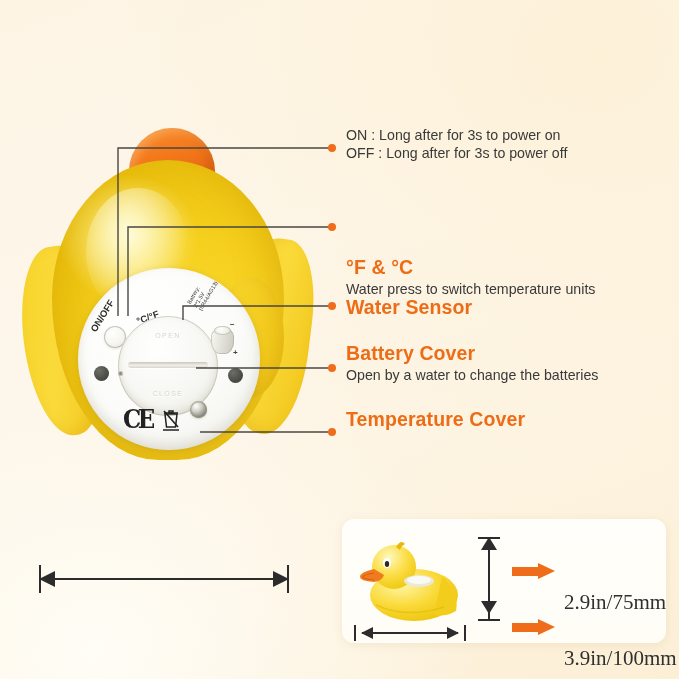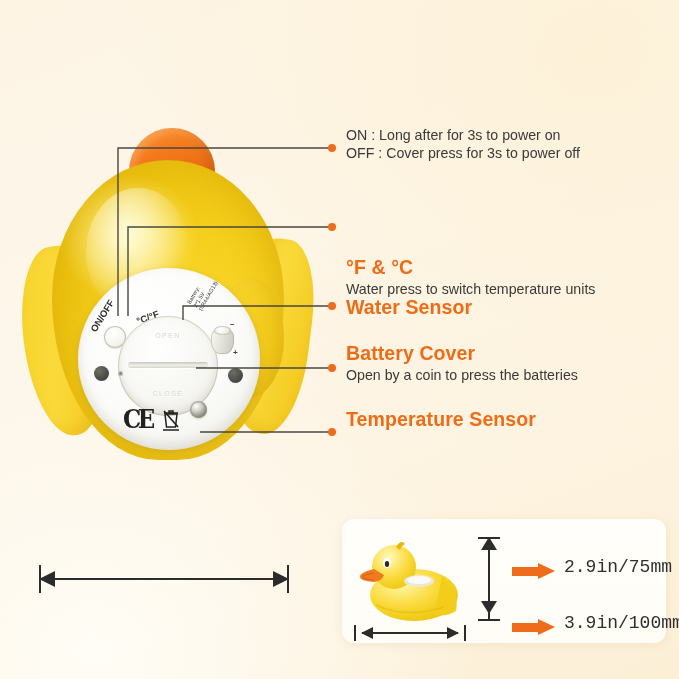--- a/index.html
+++ b/index.html
@@ -172,21 +172,21 @@
   #hdim .hline{position:absolute;left:8px;top:7px;width:96px;height:1.6px;background:#2c2c2c;}
   #hdim .haL{position:absolute;left:7px;top:2px;width:0;height:0;
     border-top:6px solid transparent;border-bottom:6px solid transparent;border-right:12px solid #2c2c2c;}
   #hdim .haR{position:absolute;right:7px;top:2px;width:0;height:0;
     border-top:6px solid transparent;border-bottom:6px solid transparent;border-left:12px solid #2c2c2c;}
   .oArrow{position:absolute;width:44px;height:16px;}
   .oArrow .shaft{position:absolute;left:0;top:4px;width:28px;height:9px;background:#ef6c1a;}
   .oArrow .head{position:absolute;left:26px;top:0;width:0;height:0;
     border-top:8px solid transparent;border-bottom:8px solid transparent;border-left:17px solid #ef6c1a;}
   #oA1{left:170px;top:44px;} #oA2{left:170px;top:100px;}
-  .dimTxt{position:absolute;font-size:18px;color:#2f2f2f;font-family:Liberation Mono, monospace;white-space:nowrap;}
+  .dimTxt{position:absolute;font-size:21px;color:#2f2f2f;font-family:Liberation Serif, serif;white-space:nowrap;margin-top:33px;}
   #dt1{left:222px;top:38px;} #dt2{left:222px;top:94px;}
 </style>
 </head>
 <body>
 
 <div id="stage">
 
 
   <div id="duck">
     <div class="wing" id="wingL"></div>
@@ -249,35 +249,35 @@
       <circle cx="332" cy="227" r="4"></circle>
       <circle cx="332" cy="306" r="4"></circle>
       <circle cx="332" cy="368" r="4"></circle>
       <circle cx="332" cy="432" r="4"></circle>
     </g>
   </svg>
 
   <div id="callouts">
     <div class="co" id="co0">
       <p>ON : Long after for 3s to power on</p>
-      <p>OFF : Cover press for 3s to power off</p>
+      <p>OFF : Long after for 3s to power off</p>
     </div>
     <div class="co" id="co1">
       <h3>°F &amp; °C</h3>
       <p>Water press to switch temperature units</p>
     </div>
     <div class="co" id="co2">
       <h3>Water Sensor</h3>
     </div>
     <div class="co" id="co3">
       <h3>Battery Cover</h3>
-      <p>Open by a coin to press the batteries</p>
+      <p>Open by a water to change the batteries</p>
     </div>
     <div class="co" id="co4">
-      <h3>Temperature Sensor</h3>
+      <h3>Temperature Cover</h3>
     </div>
   </div>
 
   <div id="dimW">
     <div class="tick" style="left:11px"></div>
     <div class="tick" style="right:11px"></div>
     <div class="bar"></div>
     <div class="ar arL"></div>
     <div class="ar arR"></div>
   </div>

